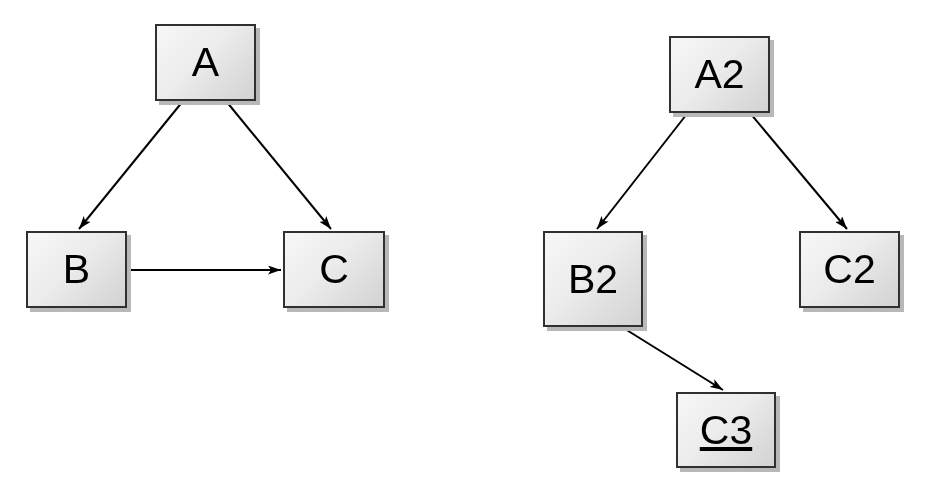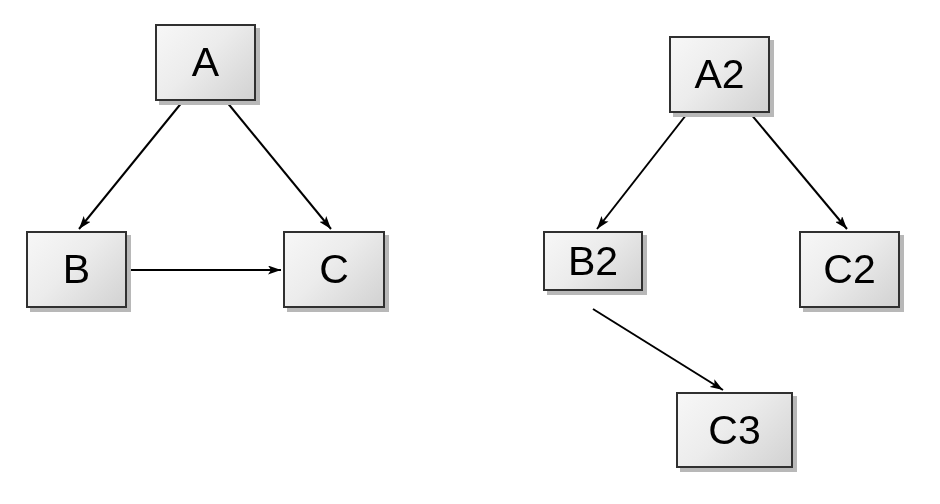--- a/index.html
+++ b/index.html
@@ -73,23 +73,23 @@
       </div>
       <div class="node" style="left: 26px; top: 231px; width: 101px; height: 77px;">
         <span class="label">B</span>
       </div>
       <div class="node" style="left: 283px; top: 231px; width: 102px; height: 77px;">
         <span class="label">C</span>
       </div>
       <div class="node" style="left: 669px; top: 24px; width: 101px; height: 77px; margin-top: 12px;">
         <span class="label">A2</span>
       </div>
-      <div class="node" style="left: 543px; top: 231px; width: 100px; height: 60px;">
+      <div class="node" style="left: 543px; top: 231px; width: 100px; height: 96px;">
         <span class="label">B2</span>
       </div>
       <div class="node" style="left: 799px; top: 231px; width: 101px; height: 77px; align-items: center;">
         <span class="label">C2</span>
       </div>
-      <div class="node" style="left: 676px; top: 392px; width: 117px; height: 76px;">
+      <div class="node" style="left: 676px; top: 392px; width: 100px; height: 76px; text-decoration: underline;">
         <span class="label">C3</span>
       </div>
     </div>
 </div>
 
 </body></html>

